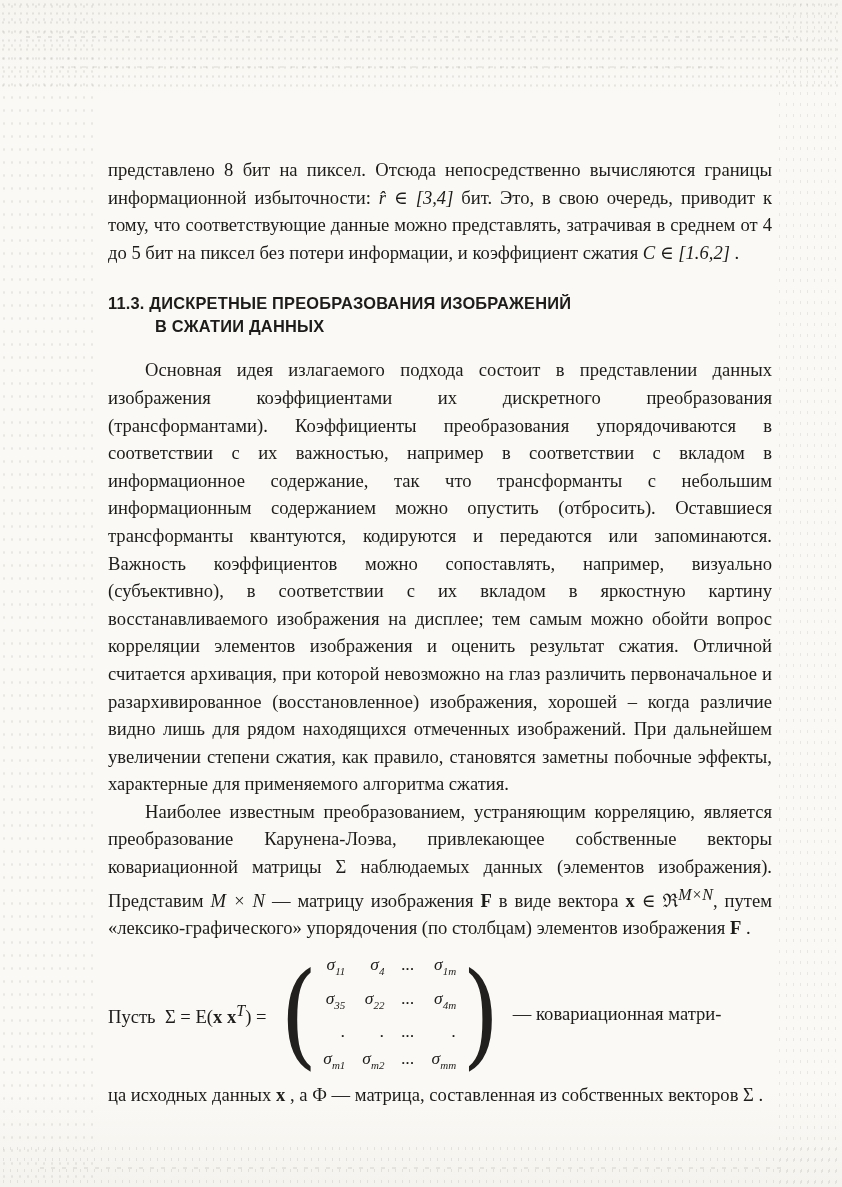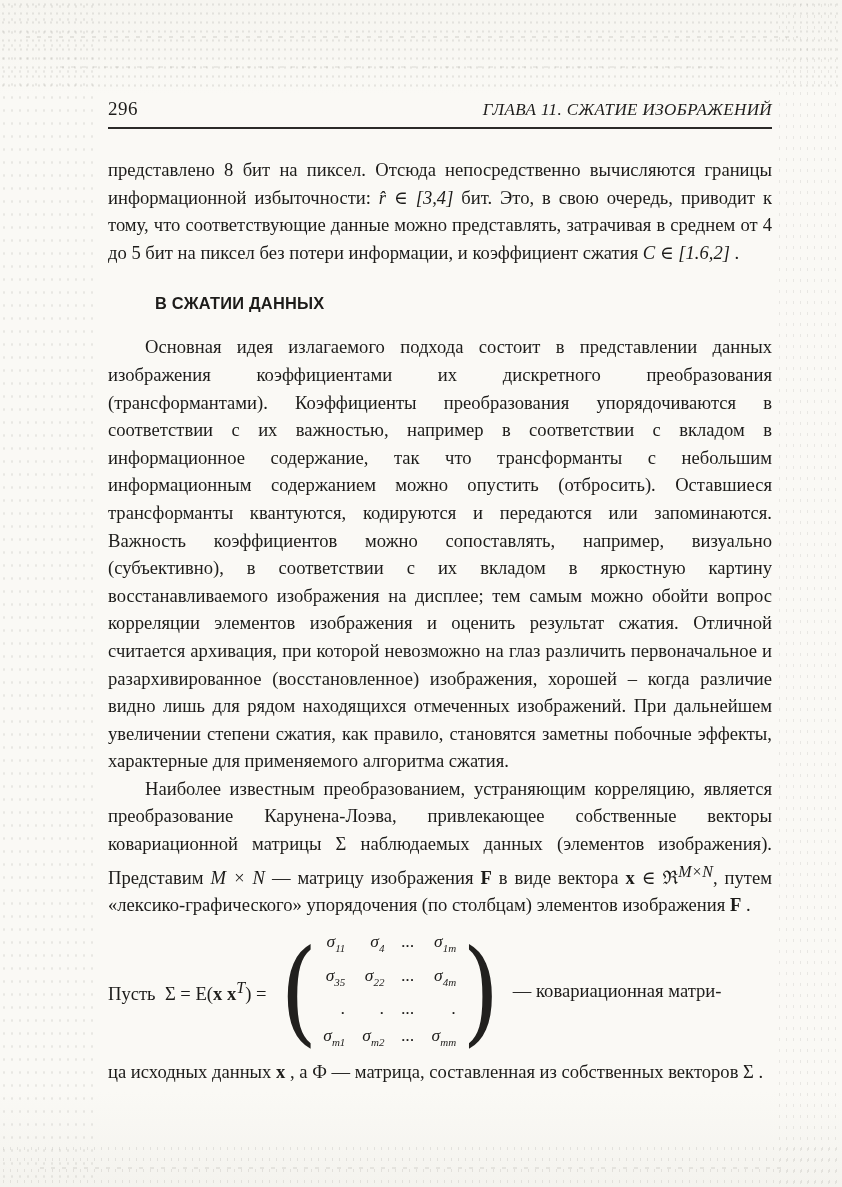--- a/index.html
+++ b/index.html
@@ -51,21 +51,21 @@
   .math { font-style: italic; }
   .bold { font-weight: bold; }
   sup.msup { font-size: 16px; font-style: italic; }
 
   h2.section {
     font-family: "Liberation Sans", "DejaVu Sans", sans-serif;
     font-size: 16.4px; font-weight: bold; letter-spacing: .2px;
     line-height: 23px; margin: 26px 0 18px 0; text-align: left;
   }
   h2.section .sline { display: block; }
-  h2.section .sline.l2 { padding-left: 47px; margin-top: 7px; }
+  h2.section .sline.l2 { padding-left: 47px; }
 
   
   .formula {
     display: flex; align-items: center; gap: 10px;
     margin: 12px 0 6px 0; text-align: left;
   }
   .f-left, .f-right { white-space: nowrap; }
   .matrix { display: flex; align-items: center; }
   .paren {
     font-size: 112px; line-height: 1; font-weight: 400; color: #21201e;
@@ -86,30 +86,27 @@
 <div class="page">
 
   <div class="noise top"></div>
   <div class="noise bottom"></div>
   <div class="noise left"></div>
   <div class="noise right"></div>
   <div class="dashrow r1"></div>
   <div class="dashrow r2"></div>
   <div class="dashrow r3"></div>
 
-  <header class="header">
-    <span class="pagenum">296</span>
-    <span class="runtitle">ГЛАВА 11. СЖАТИЕ ИЗОБРАЖЕНИЙ</span>
-  </header>
 
   <main class="content">
 
     <p class="body"><span>представлено 8 бит на пиксел. Отсюда непосредственно вычисляются границы информационной избыточности: </span><span class="math">r̂ ∈ [3,4]</span><span> бит. Это, в свою очередь, приводит к тому, что соответствующие данные можно представлять, затрачивая в среднем от 4 до 5 бит на пиксел без потери информации, и коэффициент сжатия </span><span class="math">C ∈ [1.6,2]</span><span> .</span></p>
 
     <h2 class="section">
+      <span class="sline">11.3. ДИСКРЕТНЫЕ ПРЕОБРАЗОВАНИЯ ИЗОБРАЖЕНИЙ</span>
       <span class="sline l2">В СЖАТИИ ДАННЫХ</span>
     </h2>
 
     <p class="body ind">Основная идея излагаемого подхода состоит в представлении данных изображения коэффициентами их дискретного преобразования (трансформантами). Коэффициенты преобразования упорядочиваются в соответствии с их важностью, например в соответствии с вкладом в информационное содержание, так что трансформанты с небольшим информационным содержанием можно опустить (отбросить). Оставшиеся трансформанты квантуются, кодируются и передаются или запоминаются. Важность коэффициентов можно сопоставлять, например, визуально (субъективно), в соответствии с их вкладом в яркостную картину восстанавливаемого изображения на дисплее; тем самым можно обойти вопрос корреляции элементов изображения и оценить результат сжатия. Отличной считается архивация, при которой невозможно на глаз различить первоначальное и разархивированное (восстановленное) изображения, хорошей – когда различие видно лишь для рядом находящихся отмеченных изображений. При дальнейшем увеличении степени сжатия, как правило, становятся заметны побочные эффекты, характерные для применяемого алгоритма сжатия.</p>
 
     <p class="body ind"><span>Наиболее известным преобразованием, устраняющим корреляцию, является преобразование Карунена-Лоэва, привлекающее собственные векторы ковариационной матрицы </span><span>Σ</span><span> наблюдаемых данных (элементов изображения). Представим </span><span class="math">M × N</span><span> — матрицу изображения </span><span class="bold">F</span><span> в виде вектора </span><span class="bold">x</span><span> ∈ ℜ</span><sup class="msup">M×N</sup><span>, путем «лексико-графического» упорядочения (по столбцам) элементов изображения </span><span class="bold">F</span><span> .</span></p>
 
     <div class="formula">
       <span class="f-left"><span>Пусть</span>&nbsp;&nbsp;<span>Σ = E(</span><span class="bold">x x</span><sup class="msup">T</sup><span>) =</span></span>
       <span class="matrix">

